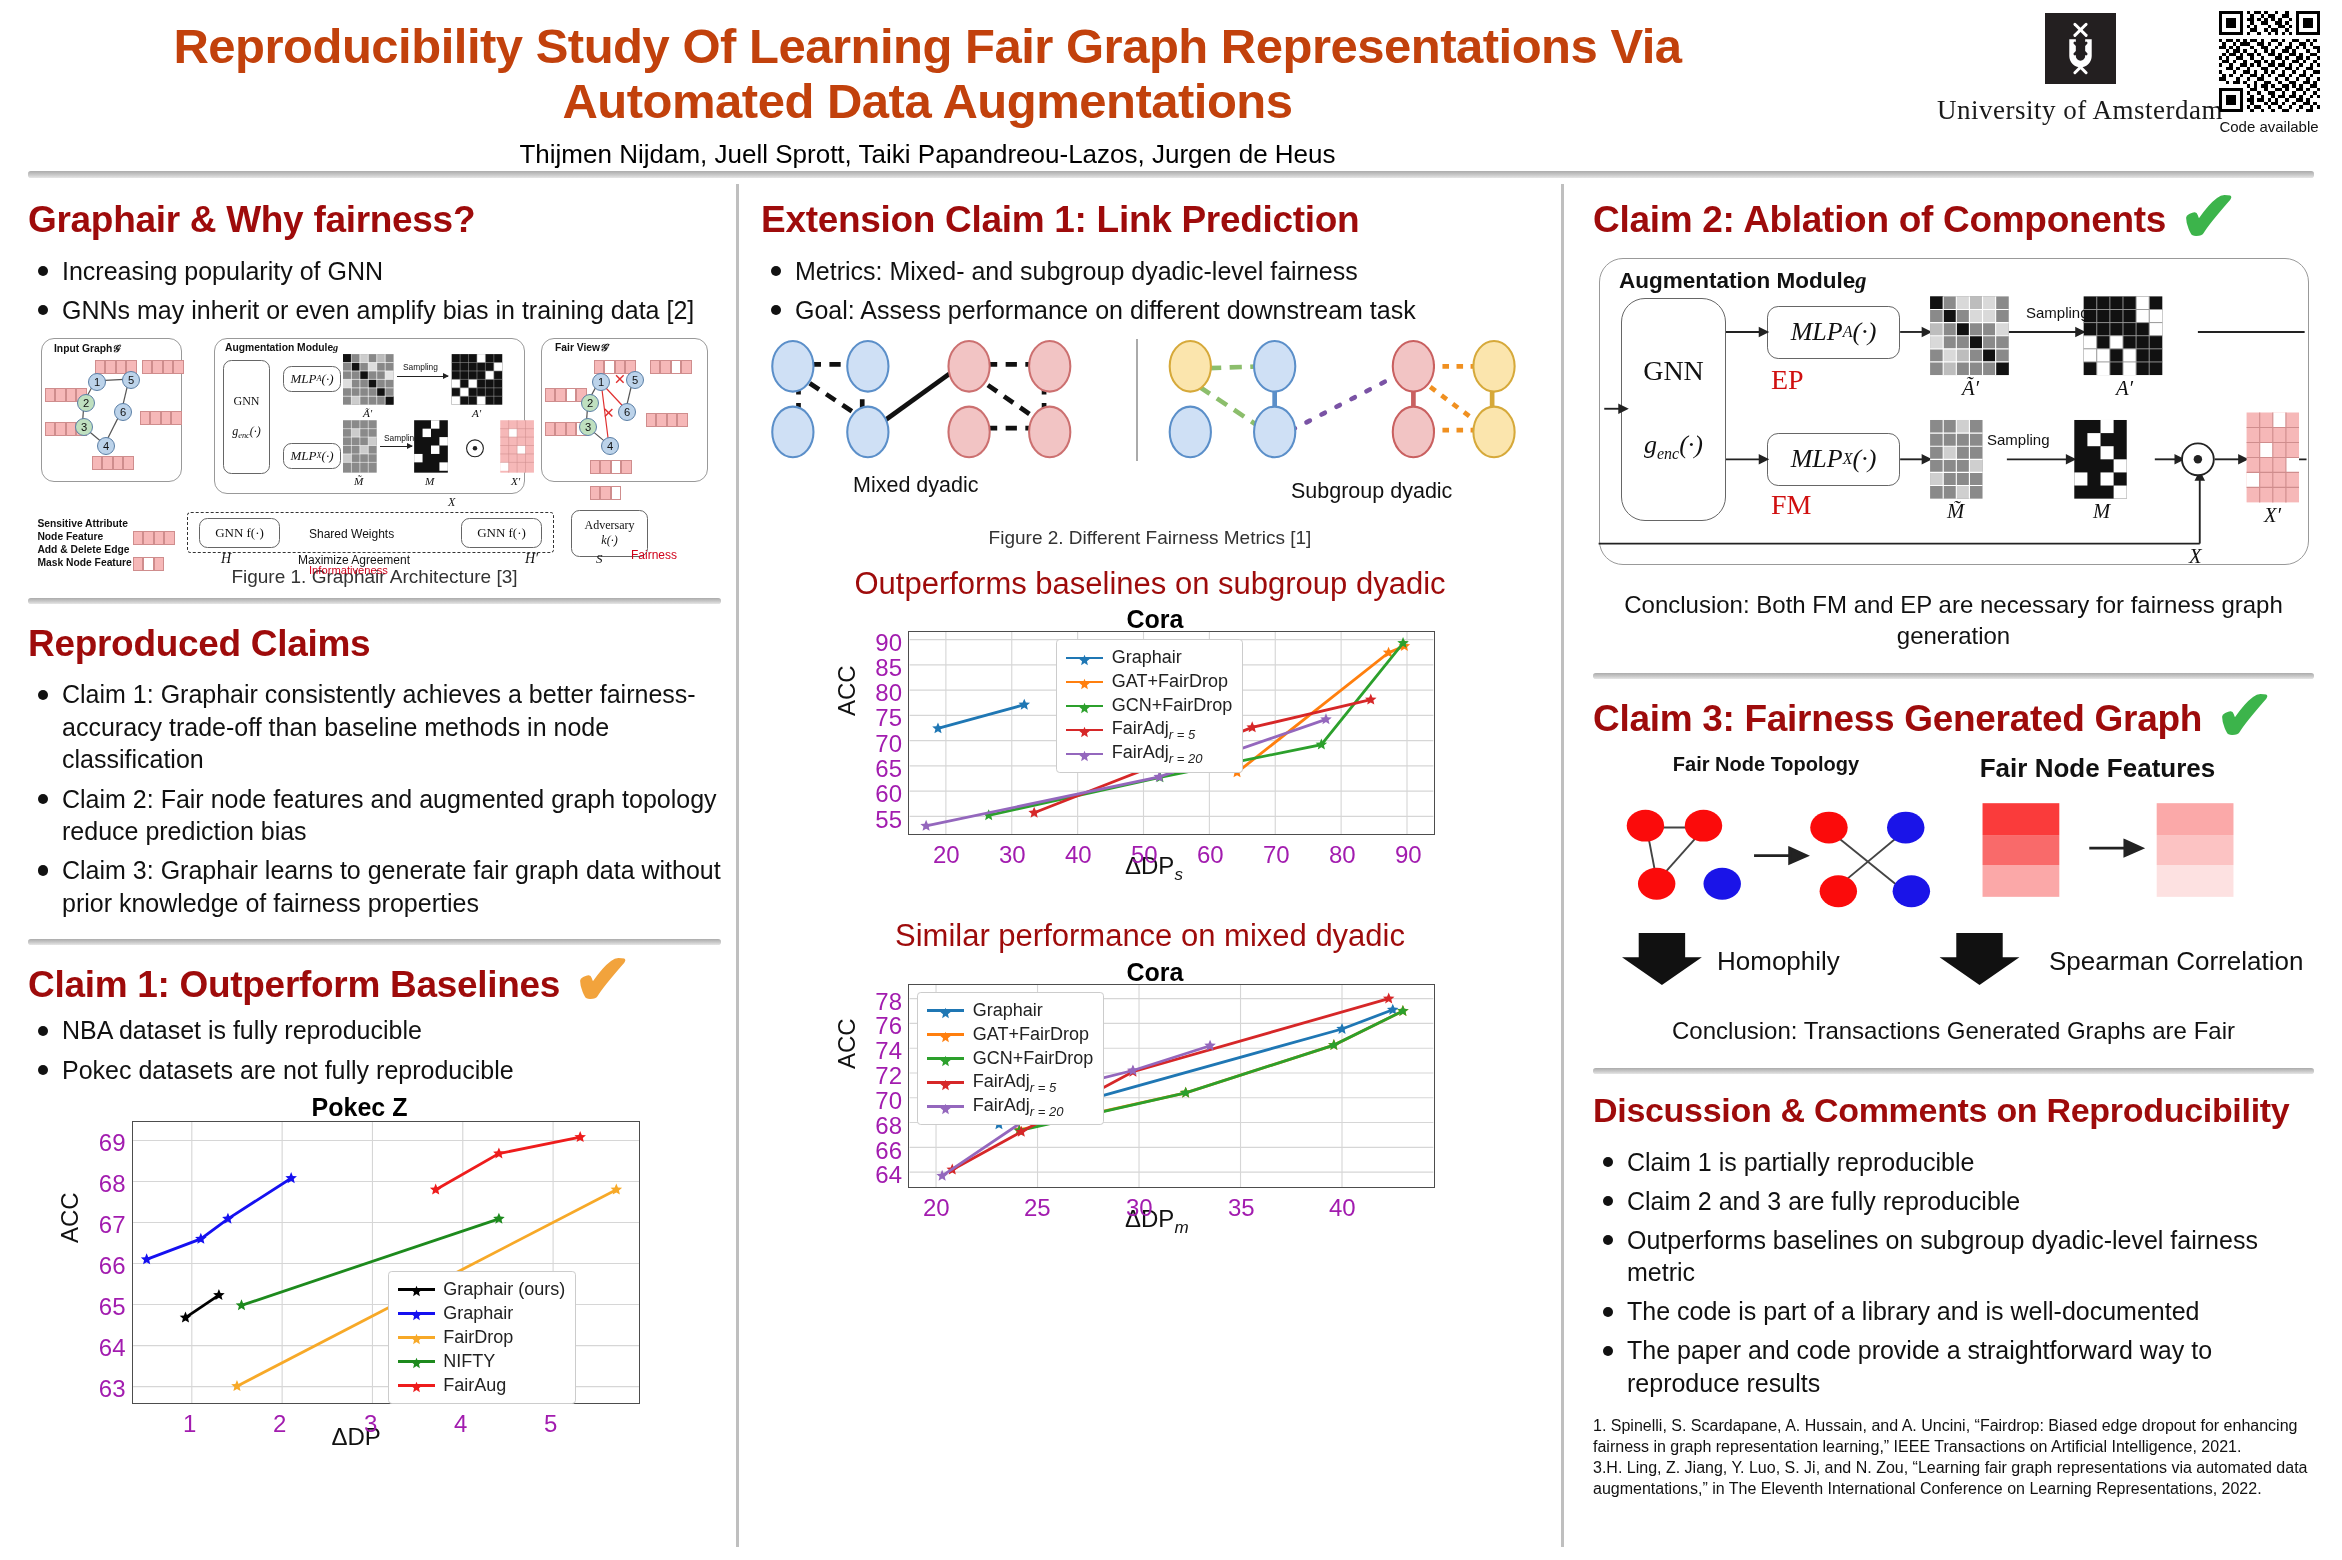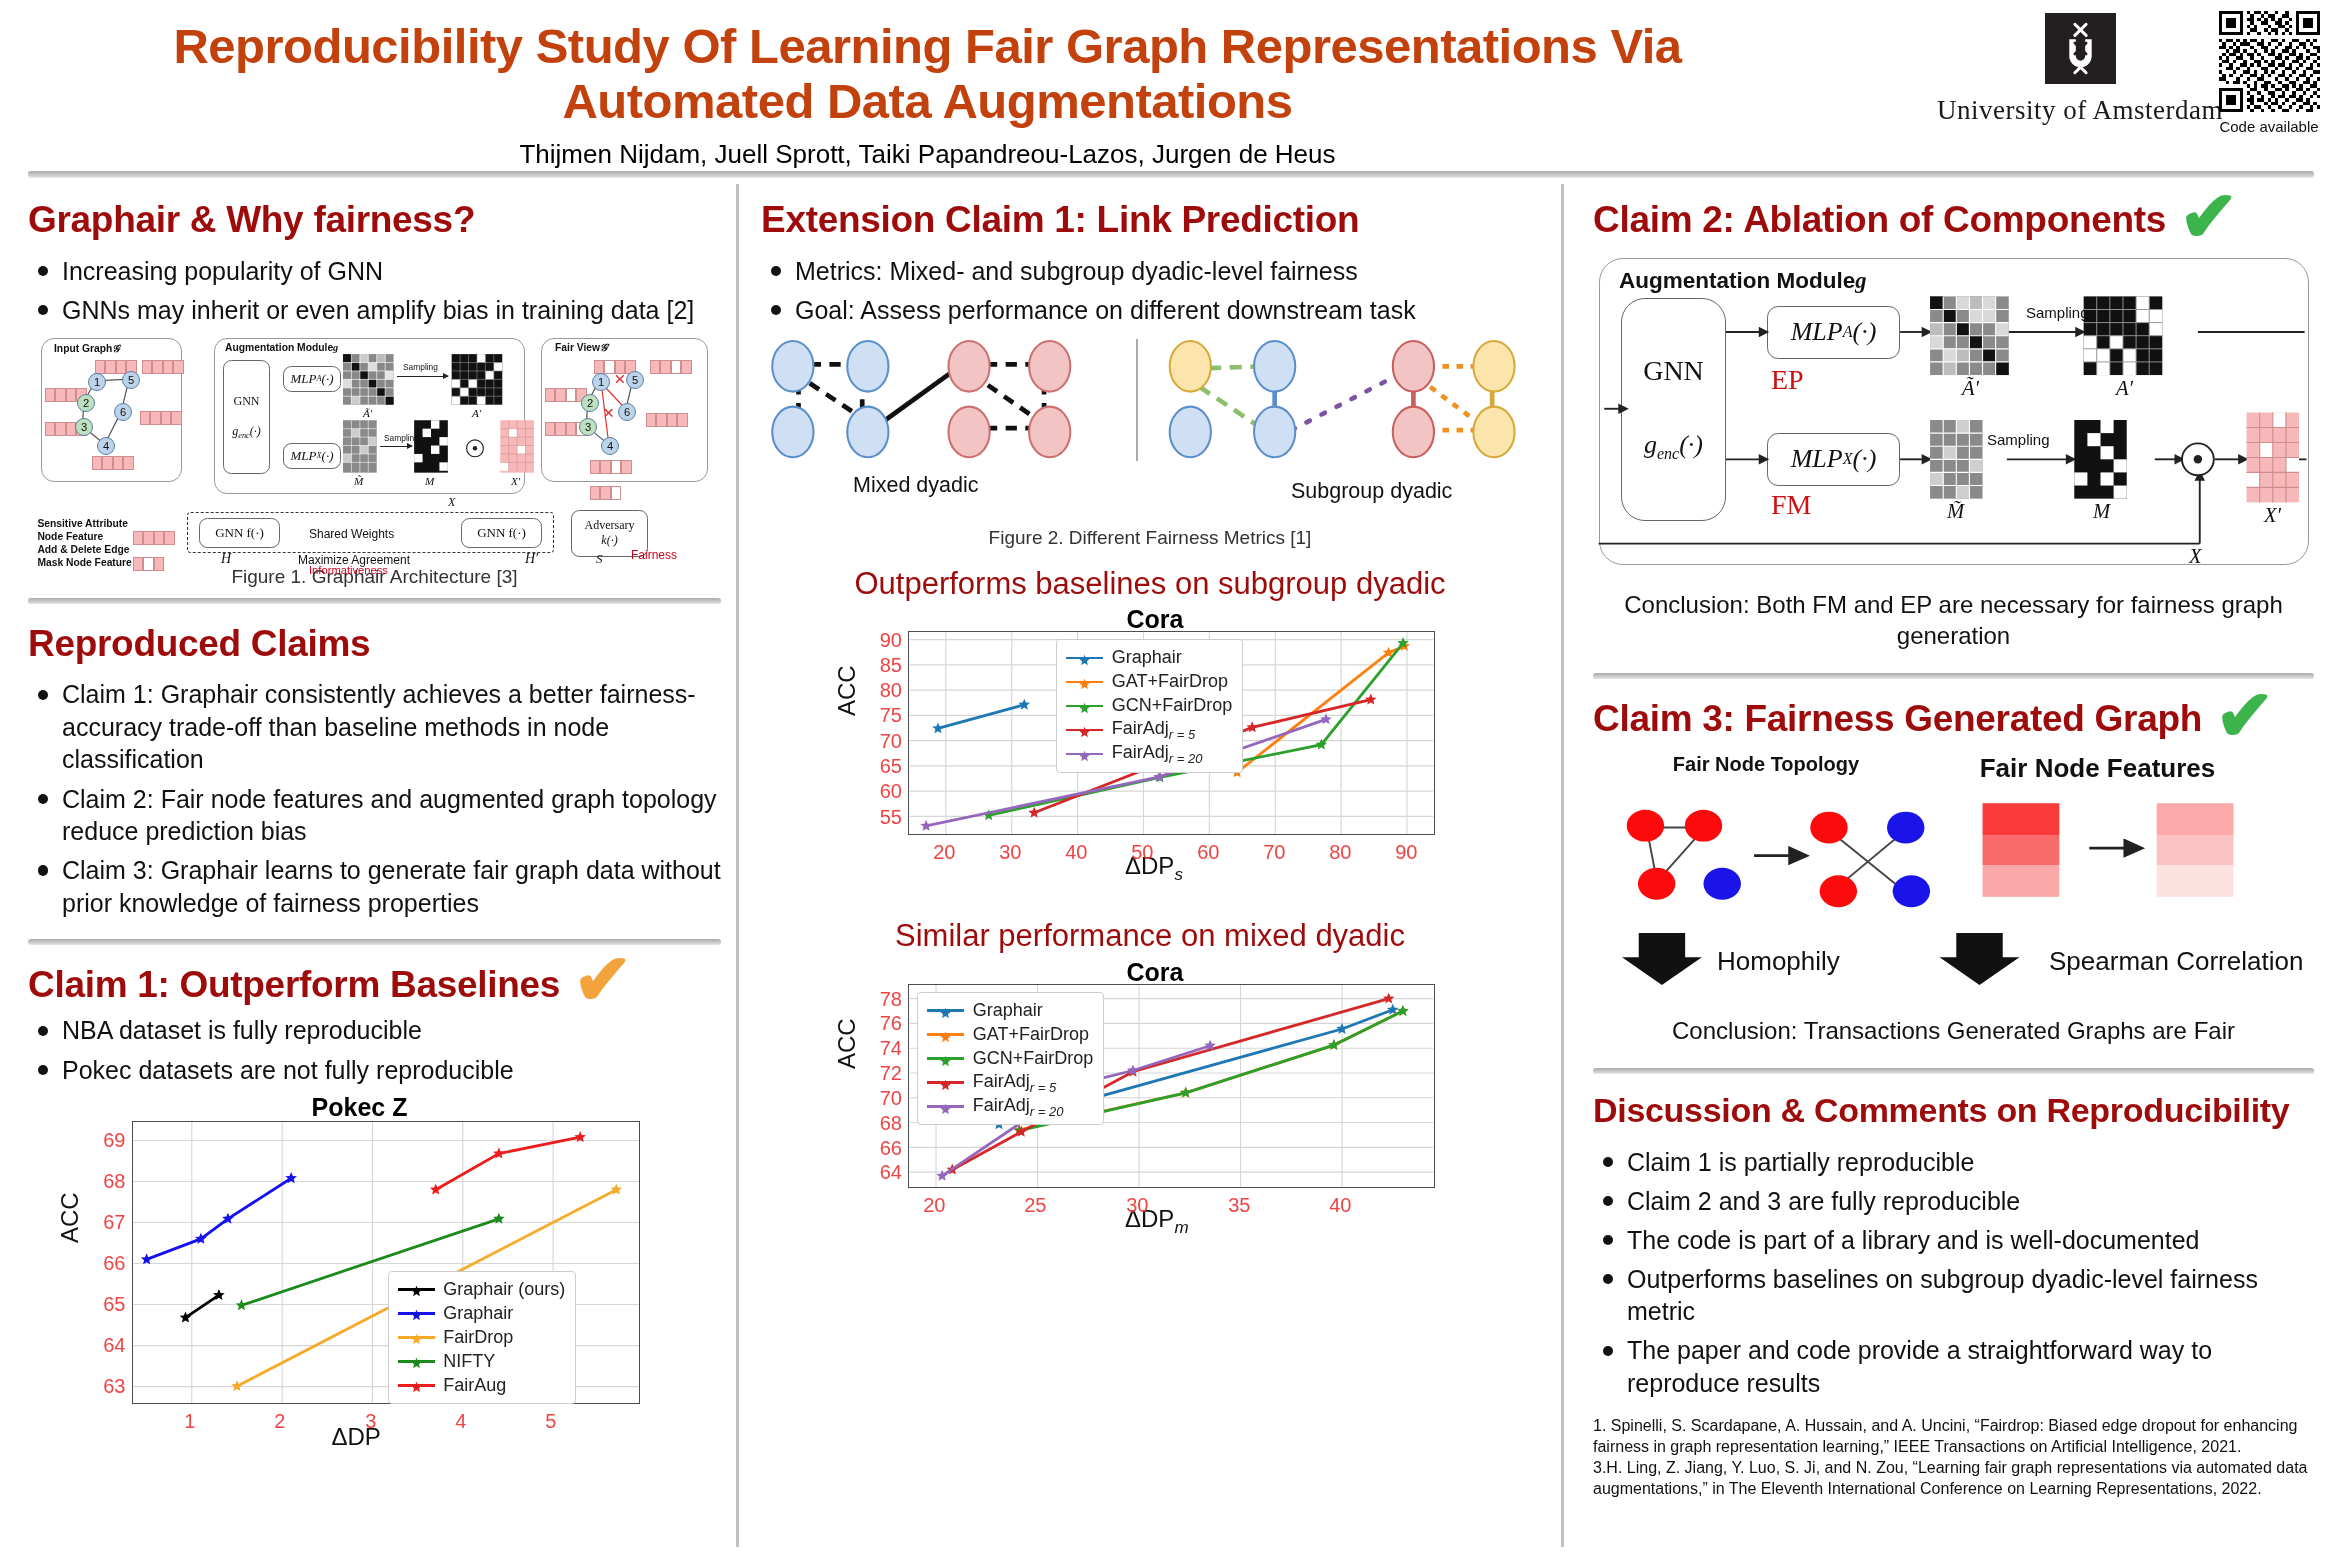--- a/index.html
+++ b/index.html
@@ -45,21 +45,21 @@
   ul.bul li::before{content:"";position:absolute;left:-24px;top:11.2px;width:10.3px;height:10.3px;border-radius:50%;background:#111;}
   .fig-cap{text-align:center;font-size:19px;color:#333;margin-top:3.7px;}
   .concl{text-align:center;font-size:24px;line-height:1.32;margin:15px 22.5px 0 22.5px;color:#111;}
   .sub-head{color:#9e0b0b;font-size:31px;text-align:center;margin:13px 0 1.9px 0;}
   .check-orange{color:#f2a33c;font-size:71px;line-height:0.6;font-weight:bold;}
   .check-green{color:#3cb44b;font-size:71px;line-height:0.6;font-weight:bold;}
   
   .chart{position:relative;background:#fff;}
   .plot{position:absolute;border:1.9px solid #4d4d4d;background:#fff;}
   .chart-title{text-align:center;font-size:25px;font-weight:bold;color:#000;}
-  .tick{position:absolute;font-size:20px;color:#ef4444;}
+  .tick{position:absolute;font-size:24px;color:#a21caf;}
   .axlabel{position:absolute;font-size:24px;color:#111;}
   .legendbox{position:absolute;background:#fff;border:0.9px solid #ccc;border-radius:3.7px;padding:5.6px 9.4px;}
   .legrow{display:flex;align-items:center;height:24px;font-size:18px;color:#222;white-space:nowrap;}
   .legline{width:37px;height:2.8px;margin-right:8.4px;position:relative;flex:0 0 37px;}
   .legline::after{content:"";position:absolute;left:13px;top:-4.7px;width:12px;height:12px;}
   
   #refs{font-size:16px;line-height:1.30;color:#111;margin-top:17px;}
   #refs p{margin:0 0 0 0;}
   
   .minibox{position:absolute;border:1.4px solid #999;border-radius:13px;background:#fff;}
@@ -1287,22 +1287,22 @@
   </div>
 
   <div class="concl" style="margin-top:32px;">Conclusion: Transactions Generated Graphs are Fair</div>
 
   <div class="rule-h" style="position:relative;left:0;top:20.6px;width:721px;margin-bottom:22.5px;"></div>
 
   <h2 class="sec" style="font-size:34px;">Discussion &amp; Comments on Reproducibility</h2>
   <ul class="bul" style="margin-top:5.6px;">
     <li>Claim 1 is partially reproducible</li>
     <li>Claim 2 and 3 are fully reproducible</li>
+    <li>Outperforms baselines on subgroup dyadic-level fairness metric</li>
     <li>The code is part of a library and is well-documented</li>
-    <li>Outperforms baselines on subgroup dyadic-level fairness metric</li>
     <li>The paper and code provide a straightforward way to reproduce results</li>
   </ul>
 
   <div id="refs">
     <p>1. Spinelli, S. Scardapane, A. Hussain, and A. Uncini, “Fairdrop: Biased edge dropout for enhancing fairness in graph representation learning,” IEEE Transactions on Artificial Intelligence, 2021.</p>
     <p>3.H. Ling, Z. Jiang, Y. Luo, S. Ji, and N. Zou, “Learning fair graph representations via automated data augmentations,” in The Eleventh International Conference on Learning Representations, 2022.</p>
   </div>
 </div>
 
 

